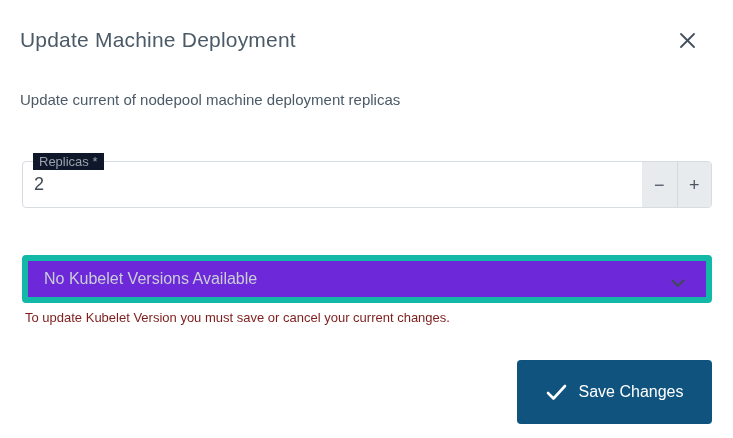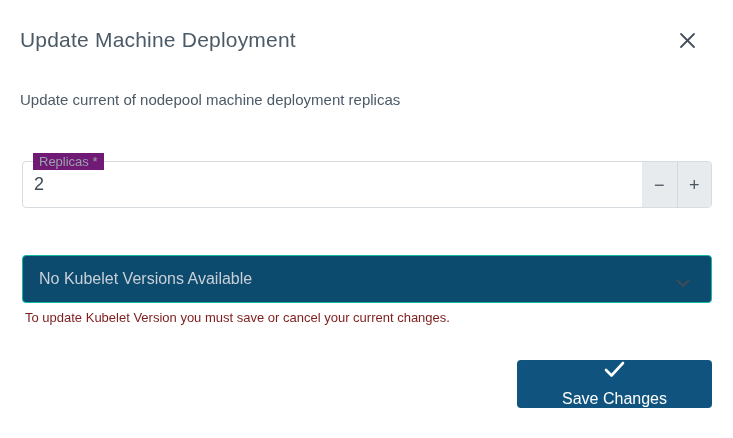--- a/index.html
+++ b/index.html
@@ -47,21 +47,21 @@
     left: 22px; top: 161px;
     width: 690px; height: 47px;
     border: 1px solid #d7dce1;
     border-radius: 4px;
     background: #ffffff;
   }
   .float-label {
     position: absolute;
     top: -9px; left: 10px;
     padding: 0 6px;
-    background: #701a75;
+    background: #0f172a;
     font-size: 13px;
     color: #99a2ab;
     line-height: 17px;
   }
   .replicas-input {
     position: absolute;
     left: 0; top: 0;
     width: calc(100% - 72px); height: 100%;
     border: none; outline: none;
     padding: 0 0 0 11px;
@@ -89,23 +89,23 @@
     line-height: 1;
     padding: 0;
   }
   .stepper .inc { border-left: 1px solid #d3d9de; }
 
   
   .kubelet-select {
     position: absolute;
     left: 22px; top: 255px;
     width: 690px; height: 48px;
-    border: 1px solid #14b8a6;
+    border: 6px solid #14b8a6;
     border-radius: 4px;
-    background: #0c4a6e;
+    background: #6d28d9;
     display: flex;
     align-items: center;
     cursor: pointer;
   }
   .kubelet-placeholder {
     padding-left: 16px;
     font-size: 16px;
     color: #c9cfd7;
   }
   .chevron {
@@ -118,33 +118,32 @@
     position: absolute;
     left: 25px; top: 310px;
     font-size: 13px;
     color: #7f1d1d;
   }
 
   
   .save-btn {
     position: absolute;
     left: 517px; top: 360px;
-    width: 195px; height: 48px;
+    width: 195px; height: 64px;
     background: #0f537e;
     border: none;
     border-radius: 4px;
     cursor: pointer;
     display: flex;
     align-items: center;
     justify-content: center;
     gap: 12px;
     color: #ffffff;
     font-family: "Liberation Sans", sans-serif;
     font-size: 16px;
-    flex-direction: column;
   }
 </style>
 </head>
 <body>
 
 <div>
 
   <h1 class="dialog-title">Update Machine Deployment</h1>
 
   <button class="close-btn" aria-label="Close">

